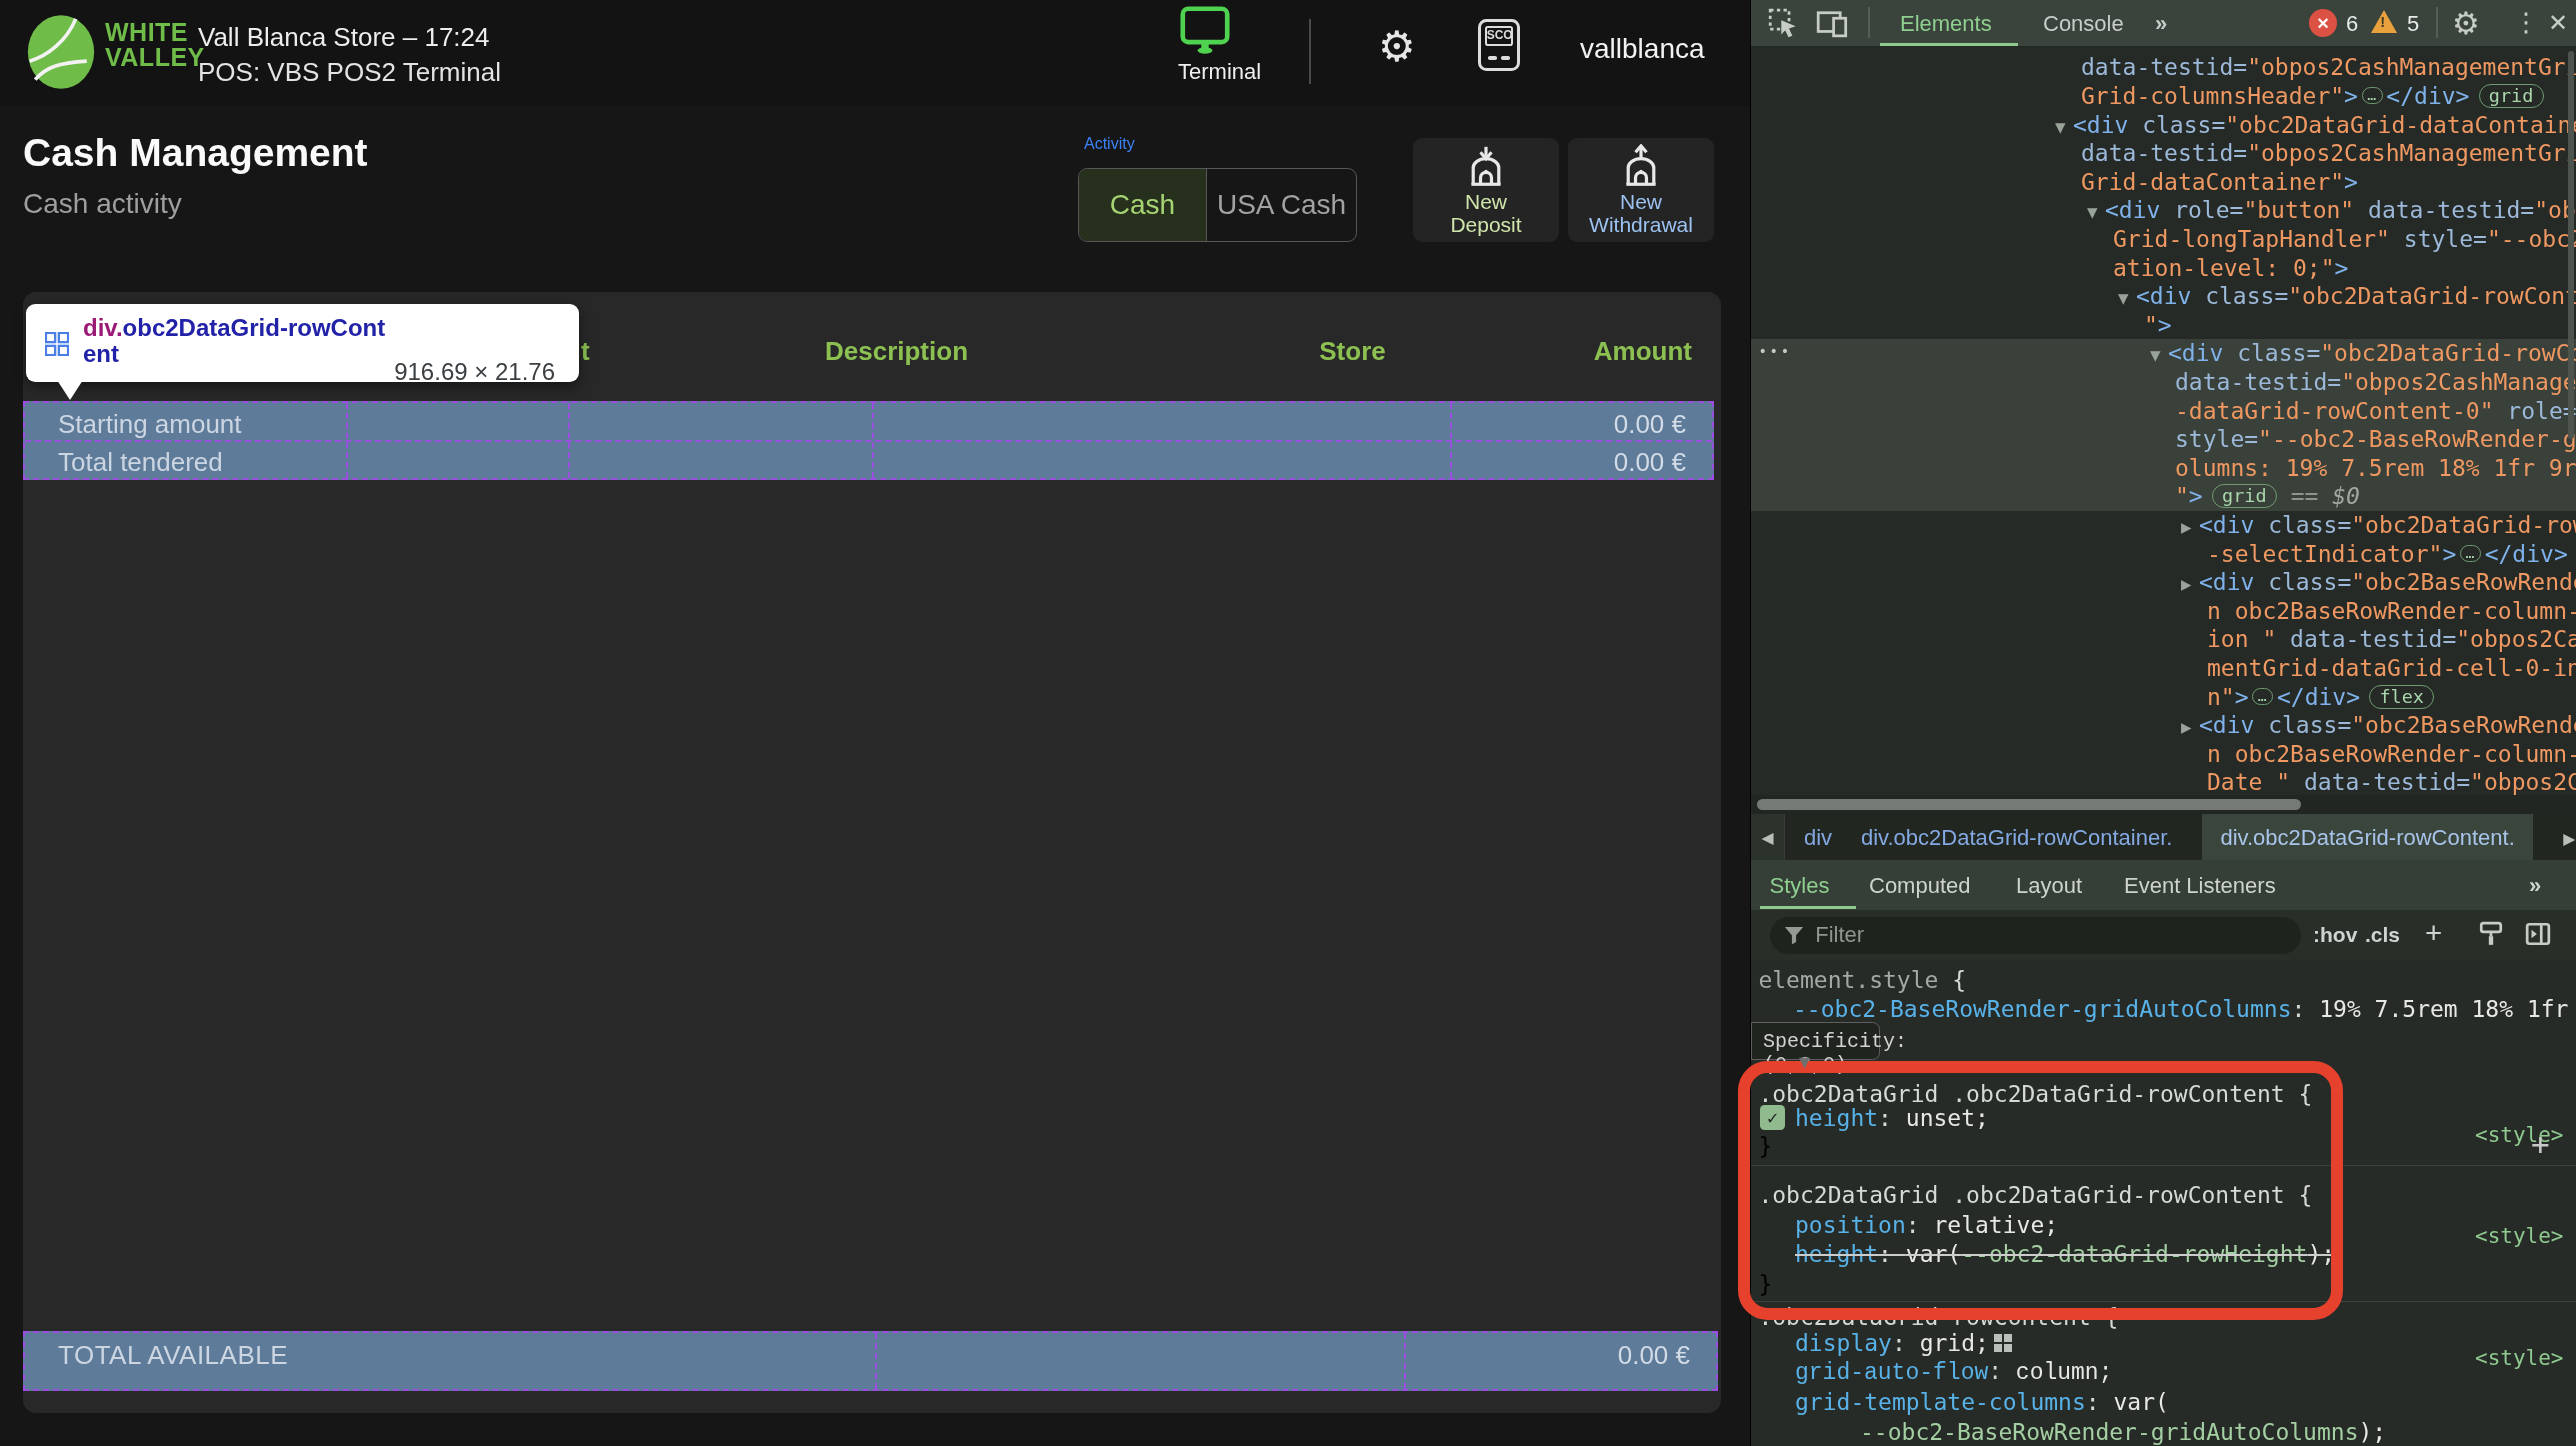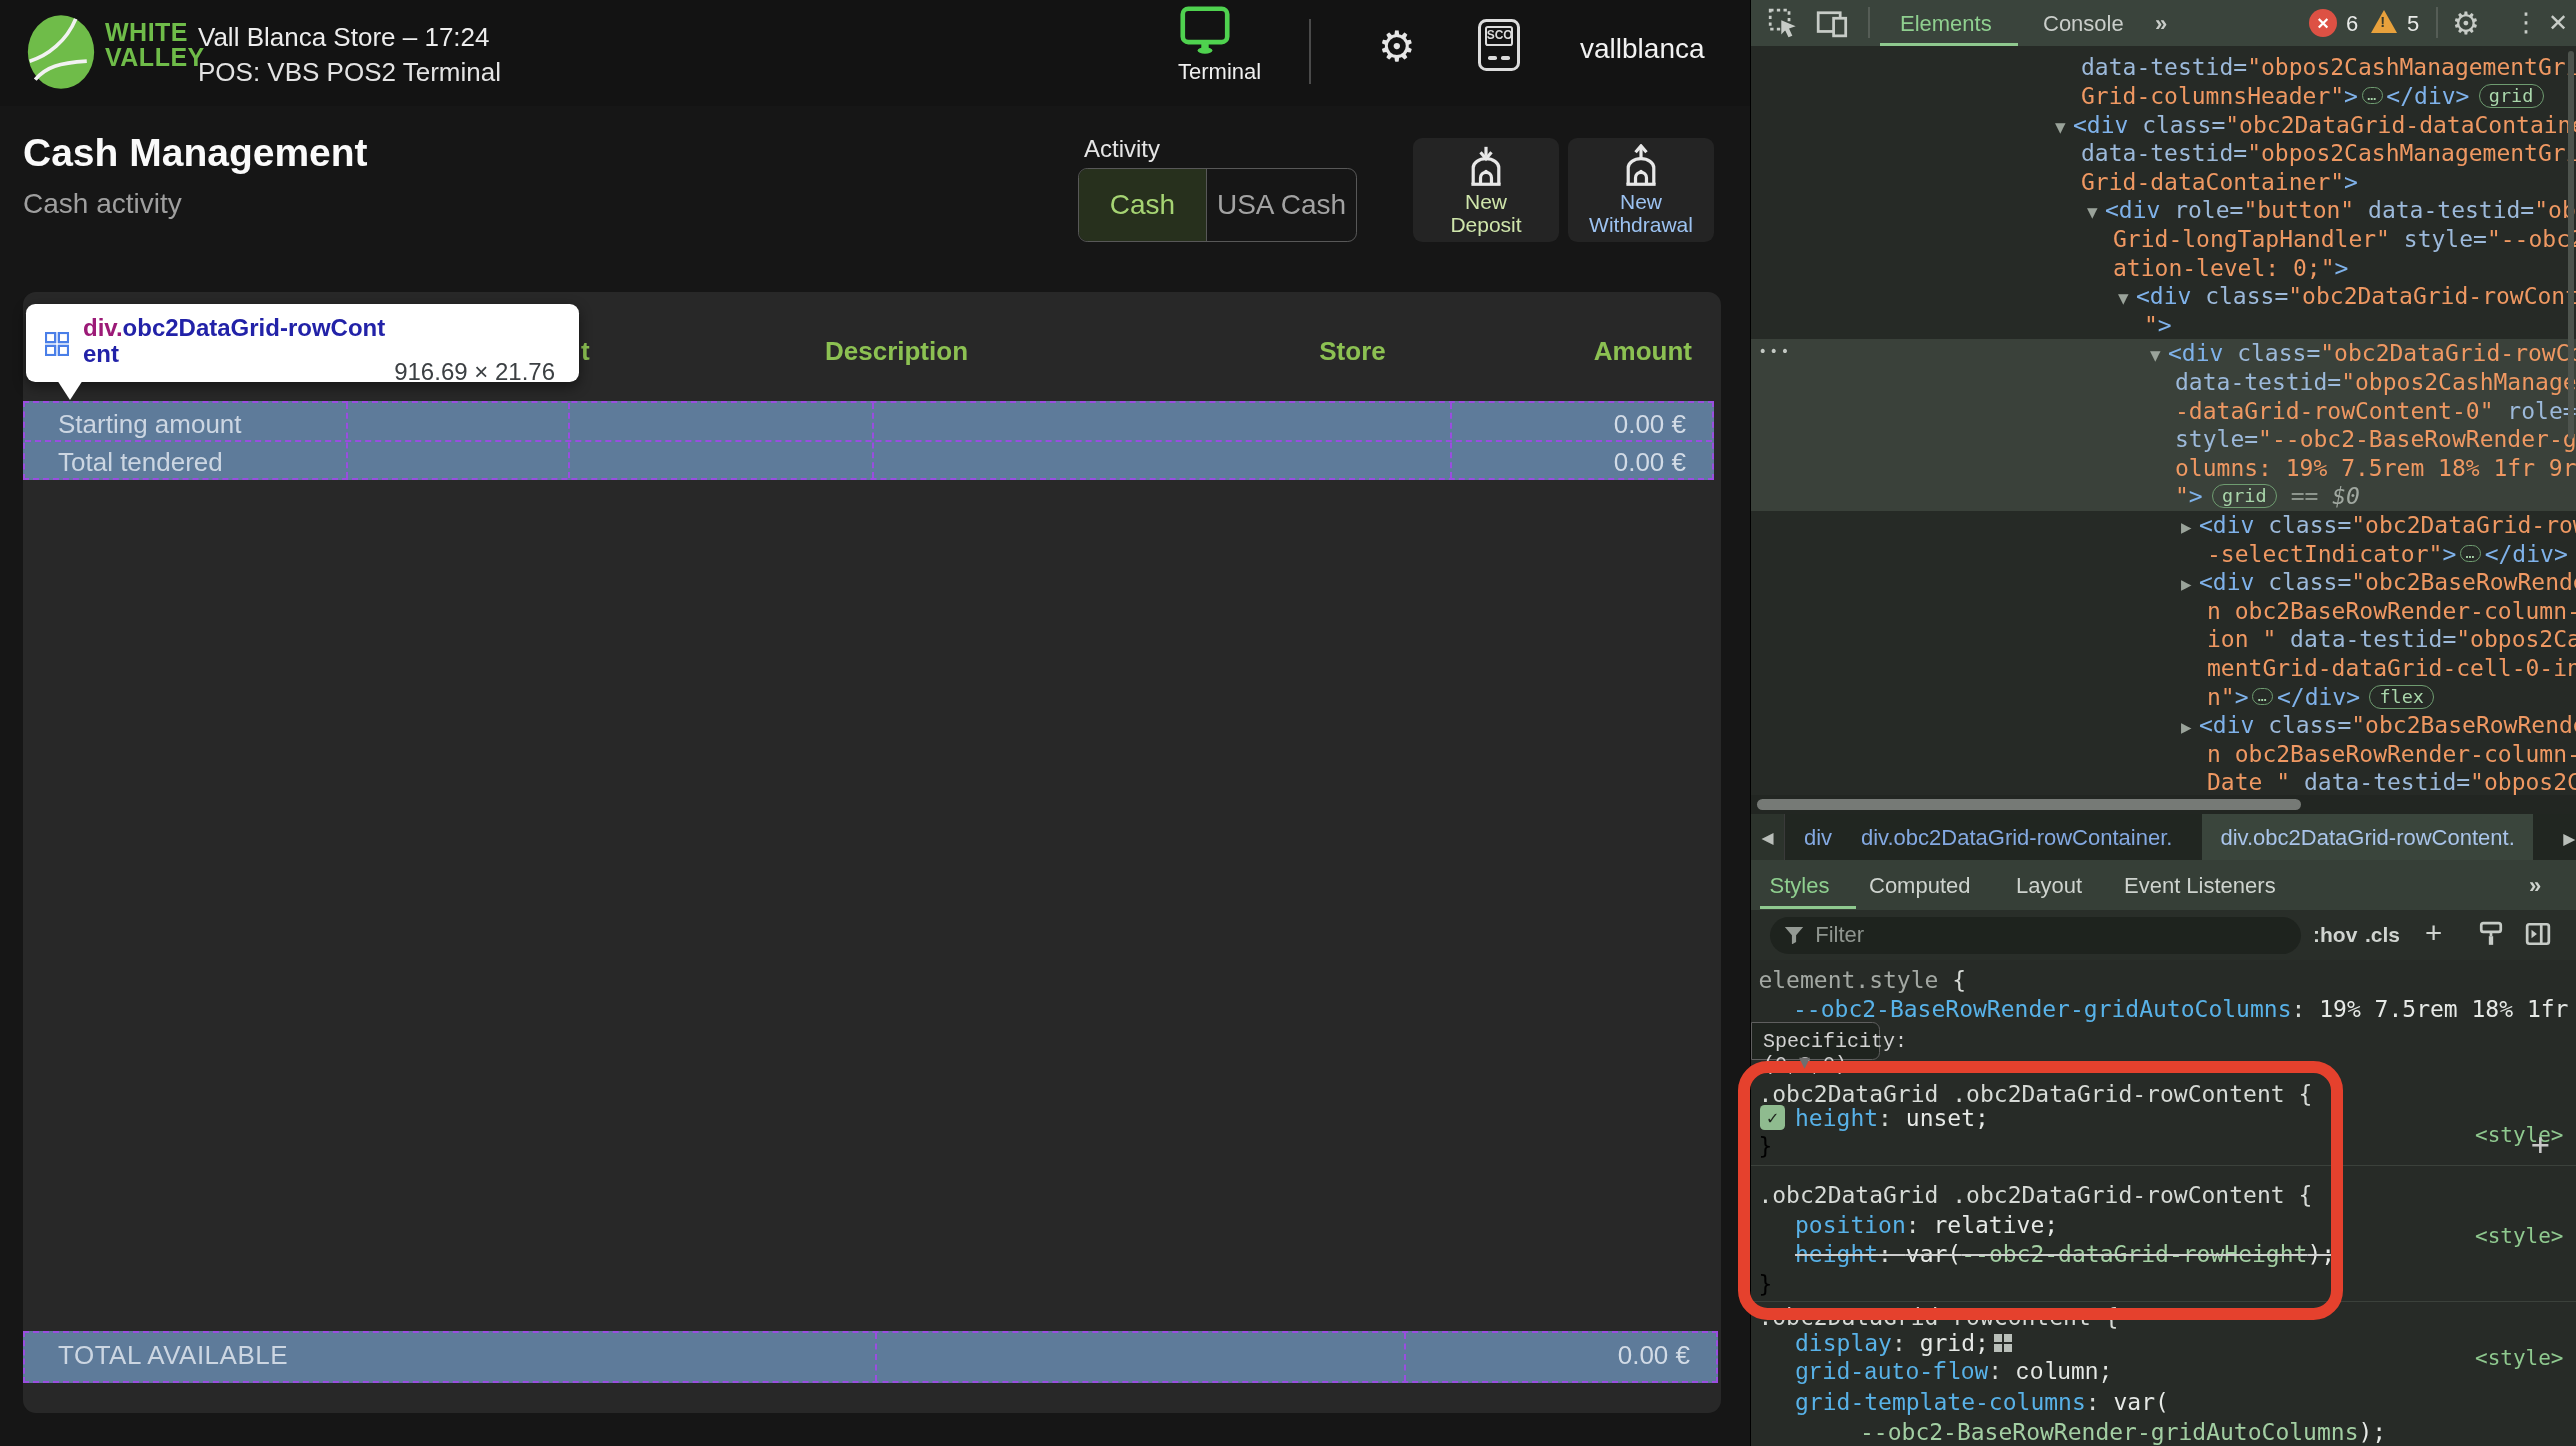--- a/index.html
+++ b/index.html
@@ -16,21 +16,21 @@
   .username{color:#f2f2f2;font-size:28px;}
   .vdivider{width:1.8px;background:#4a4a4a;}
   .gear-glyph{color:#e6e6e6;font-size:42px;line-height:42px;}
   .sco-box{width:42px;height:52px;border:3.7px solid #dcdcdc;border-radius:8.3px;box-sizing:border-box;}
   .sco-label{margin:4.6px 3.7px 1.8px 3.7px;border:2.3px solid #dcdcdc;border-radius:2.8px;color:#dcdcdc;
              font-size:12px;font-weight:800;text-align:center;line-height:15.7px;}
   .sco-bar{height:3.7px;background:#dcdcdc;border-radius:1.8px;position:absolute;}
 
   .page-title{color:#fafafa;font-size:39px;font-weight:700;}
   .page-subtitle{color:#9f9f9f;font-size:28px;}
-  .activity-label{color:#e5e5e5;font-size:24px;}
+  .activity-label{color:#3b82f6;font-size:16px;}
   #toggle{position:absolute;left:1078px;top:168px;width:279px;height:74px;border:1.8px solid #585858;
           border-radius:9.2px;box-sizing:border-box;display:flex;overflow:hidden;}
   .toggle-cash{width:127px;background:#27301d;color:#a6d473;font-size:28px;display:flex;align-items:center;justify-content:center;border-right:1.8px solid #585858;}
   .toggle-usa{flex:1;color:#a2a2a2;font-size:28px;display:flex;align-items:center;justify-content:center;}
   .action-btn{position:absolute;top:138px;width:146px;height:104px;background:#242424;border-radius:9.2px;
               display:flex;flex-direction:column;align-items:center;justify-content:center;gap:1.8px;}
   .action-label{font-size:21px;line-height:23px;text-align:center;}
   .lbl-deposit{color:#cfe5ab;} .lbl-withdrawal{color:#9cc2f1;}
 
   #panel{position:absolute;left:23px;top:292px;width:1698px;height:1121px;background:#282828;border-radius:13px;}
@@ -203,21 +203,21 @@
         <div class="hl-vline" style="left:543px;"></div>
         <div class="hl-vline" style="left:847px;"></div>
         <div class="hl-vline" style="left:1425px;"></div>
         <div class="hl-hline" style="top:37px;"></div>
         <div class="abs row-label" style="left:33px;top:5.5px;">Starting amount</div>
         <div class="abs row-amount" style="right:26px;top:5.5px;">0.00 €</div>
         <div class="abs row-label" style="left:33px;top:44px;">Total tendered</div>
         <div class="abs row-amount" style="right:26px;top:44px;">0.00 €</div>
       </div>
 
-      <div class="hl-rows" style="left:0;top:1039px;width:1695px;height:52px;">
+      <div class="hl-rows" style="left:0;top:1039px;width:1695px;height:60px;">
         <div class="hl-vline" style="left:850px;"></div>
         <div class="hl-vline" style="left:1379px;"></div>
         <div class="abs row-label" style="left:33px;top:7.4px;letter-spacing:0.5px;">TOTAL AVAILABLE</div>
         <div class="abs row-amount" style="right:26px;top:7.4px;">0.00 €</div>
       </div>
     </div>
 
     <div id="dim-tooltip">
       <svg class="abs" style="left:18.5px;top:28px;" width="24" height="24" viewBox="0 0 26 26">
         <rect x="1" y="1" width="10" height="10" fill="none" stroke="#4a7fe8" stroke-width="2.5"></rect>

